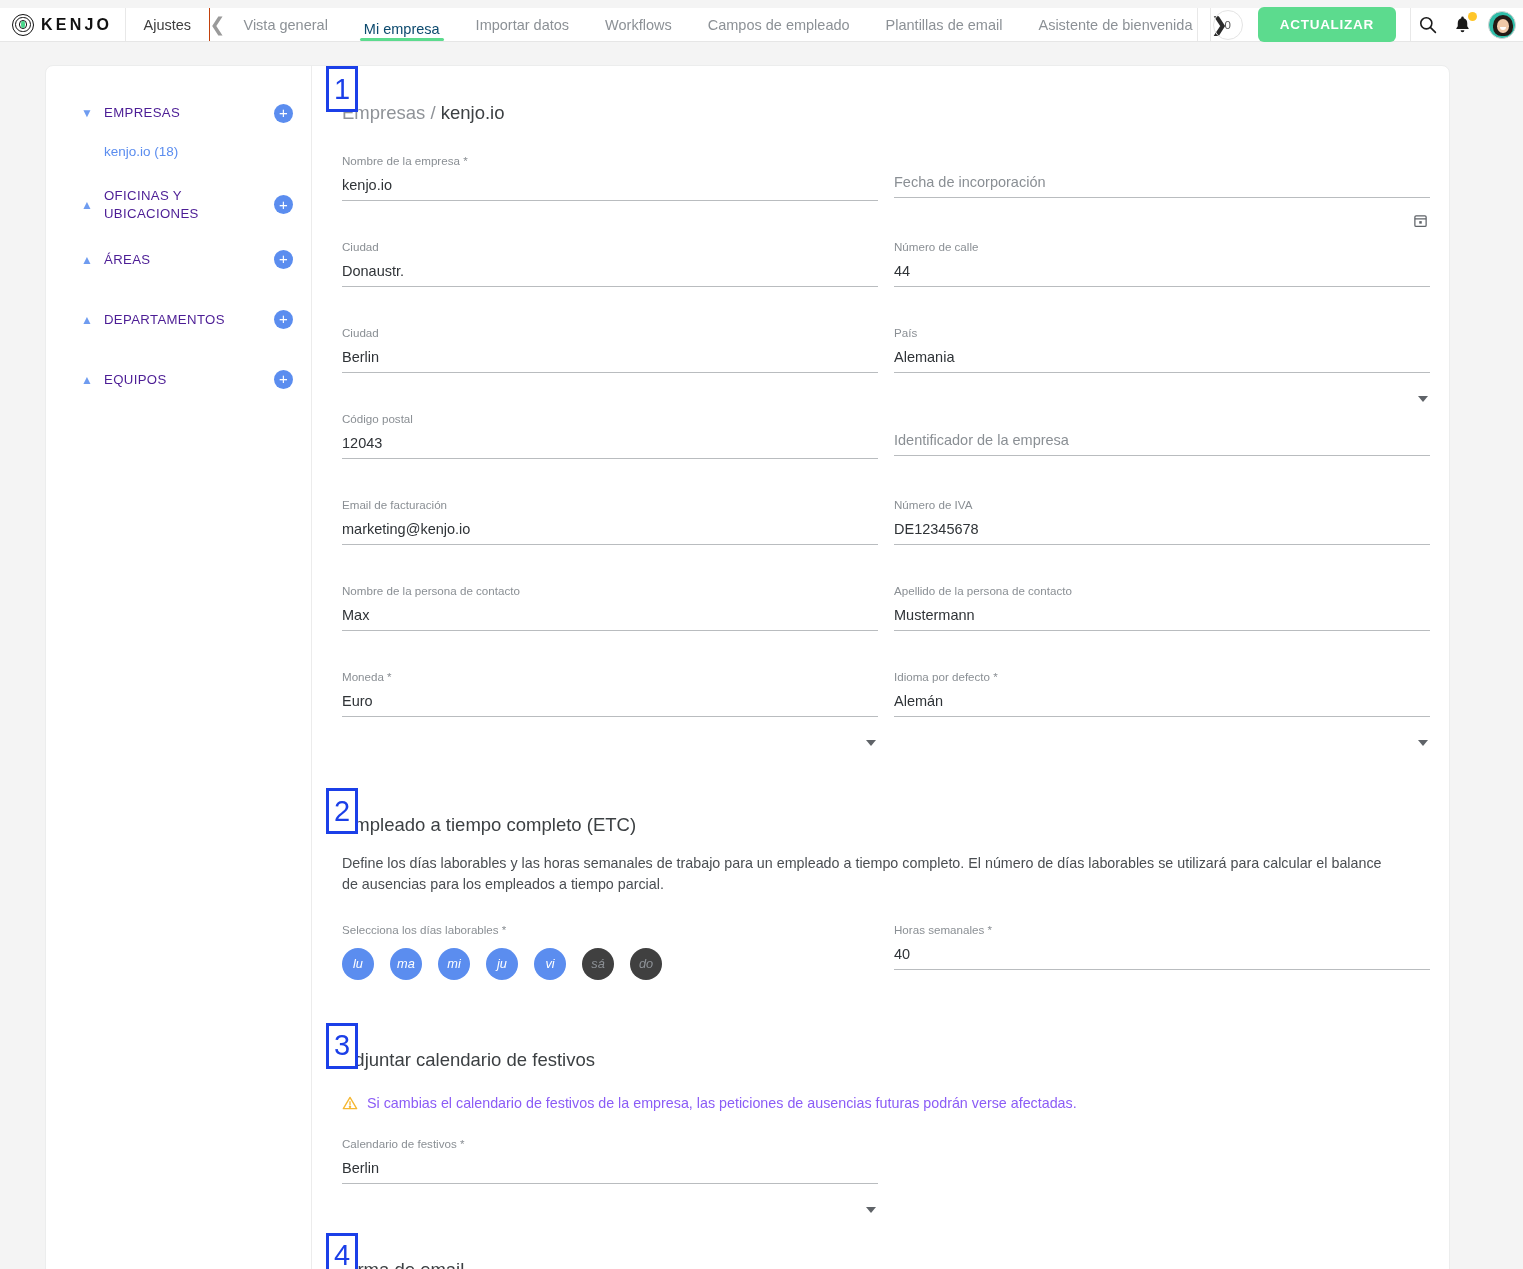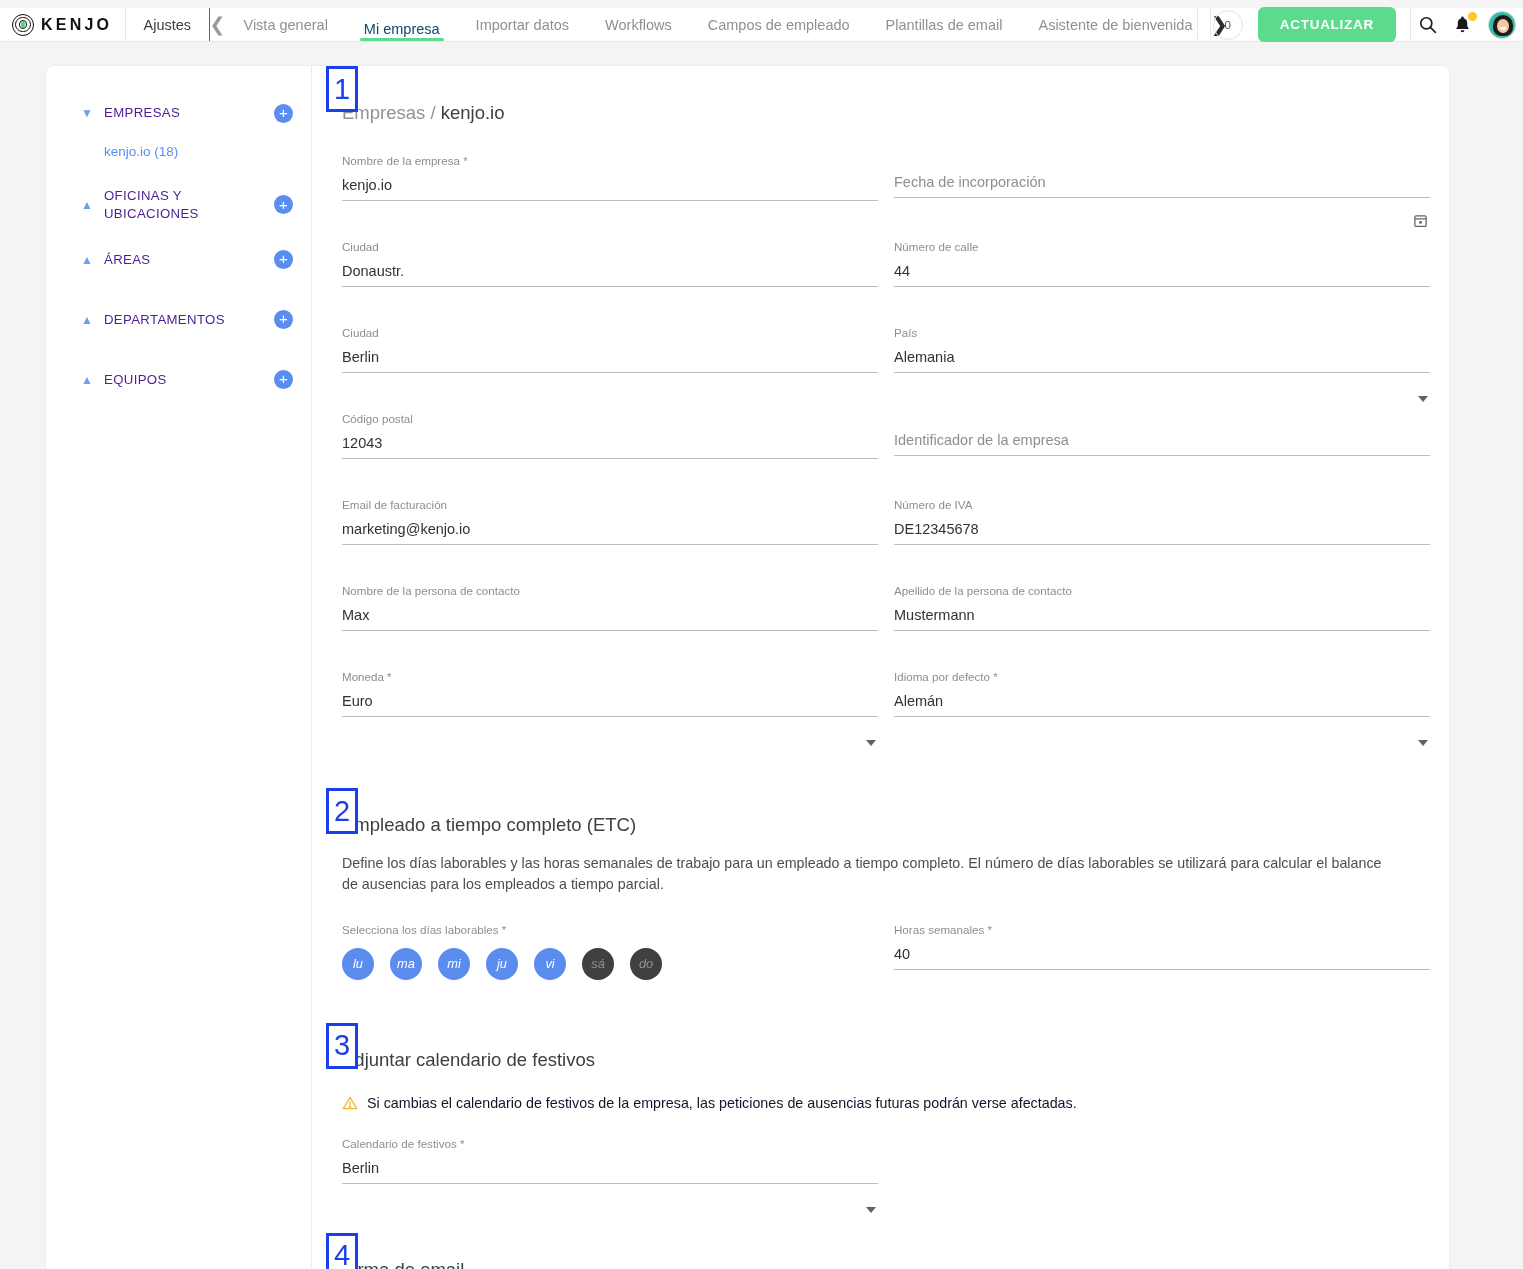--- a/index.html
+++ b/index.html
@@ -182,21 +182,21 @@
     width: 0; height: 0; border-left: 5px solid transparent;
     border-right: 5px solid transparent; border-top: 6px solid #5f6368;
   }
   .cal-icon { position: absolute; right: 2px; bottom: 8px; color: #5f6368; }
 
   .sec-desc {
     font-size: 14.3px; color: #4a4e52; line-height: 1.5; max-width: 1045px;
   }
   .warn-line {
     display: flex; align-items: flex-start; gap: 9px;
-    font-size: 14.3px; color: #0f172a;
+    font-size: 14.3px; color: #8b5cf6;
   }
 
   .day-row { display: flex; gap: 16px; margin-top: 12px; font-style: italic; }
   .day-pill {
     width: 32px; height: 32px; border-radius: 50%;
     display: flex; align-items: center; justify-content: center;
     font-size: 12.8px;
   }
   .day-pill.on { background: #5b8def; color: #fff; }
   .day-pill.off { background: #404040; color: #8d9196; }

